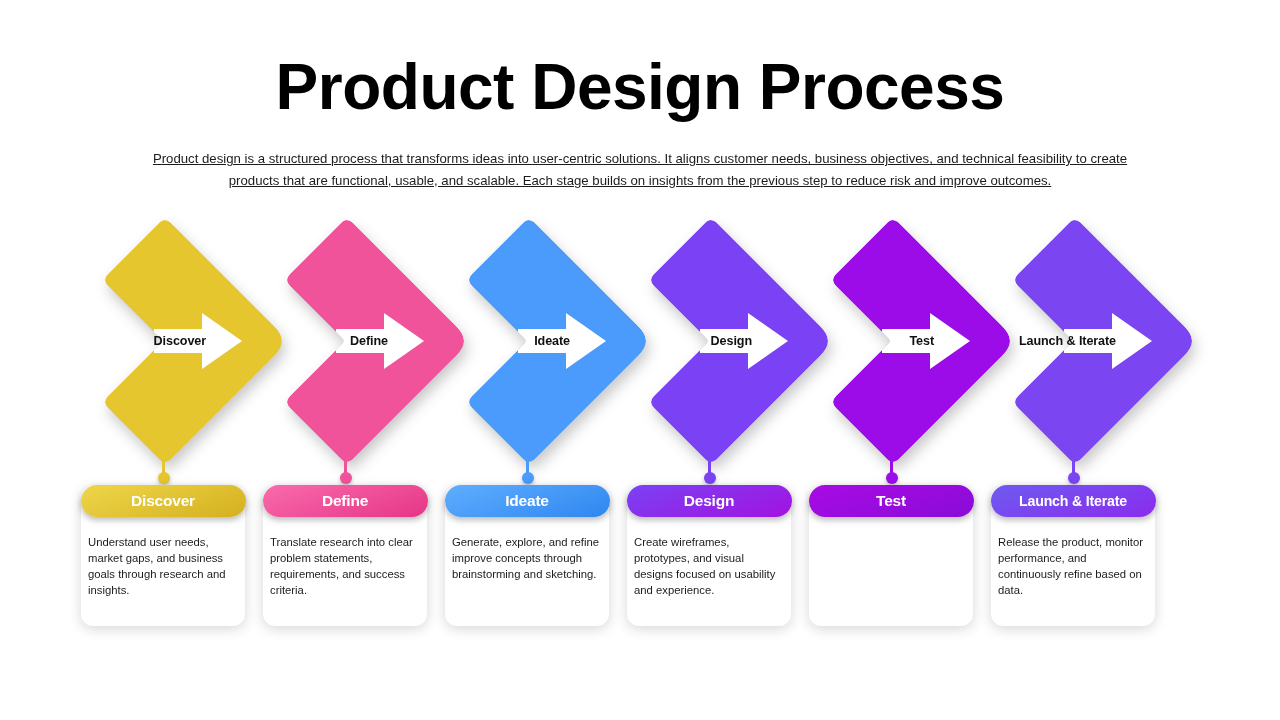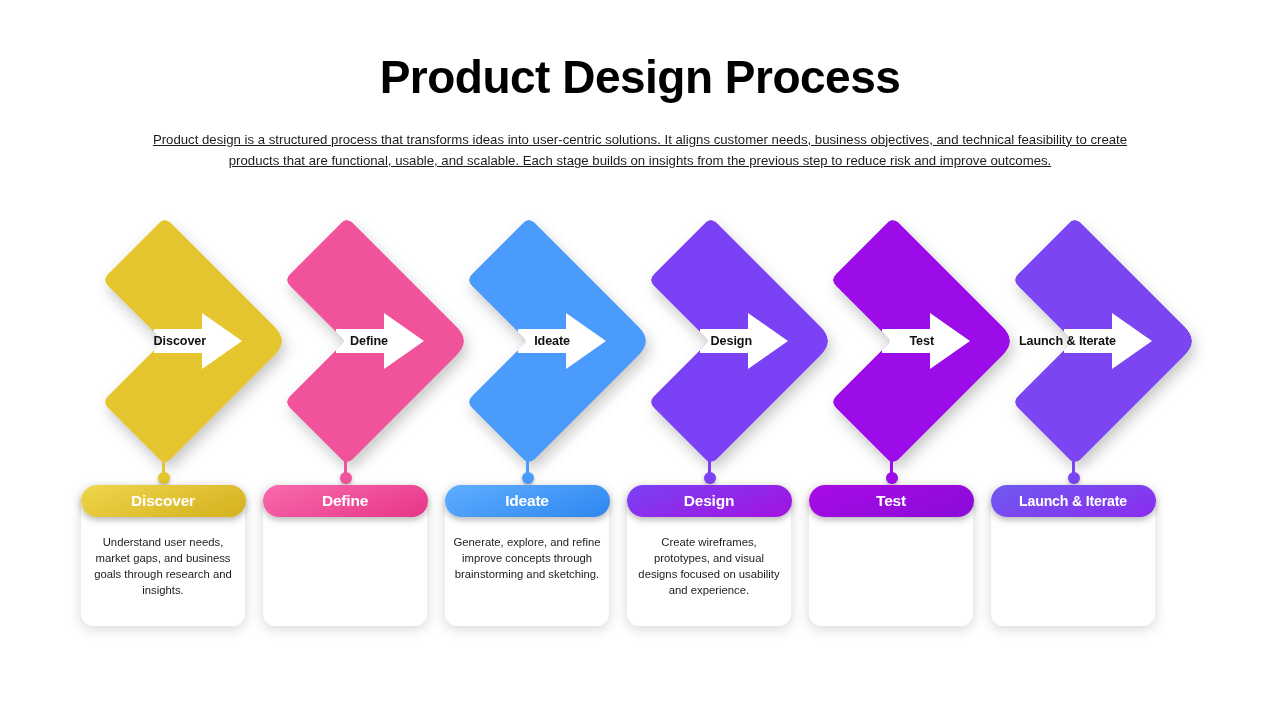--- a/index.html
+++ b/index.html
@@ -19,21 +19,21 @@
 
   
   .header {
     position: absolute;
     top: 52px;
     left: 0;
     width: 1280px;
     text-align: center;
   }
   .title {
-    font-size: 46px;
+    font-size: 64px;
     font-weight: 700;
     letter-spacing: -0.5px;
     color: #000000;
     line-height: 1.1;
   }
   .subtitle {
     margin: 26px auto 0 auto;
     width: 1010px;
     font-size: 13.2px;
     line-height: 1.62;
@@ -139,21 +139,21 @@
     color: #ffffff;
     letter-spacing: -0.2px;
     white-space: nowrap;
   }
   .badge-text.small { font-size: 14.2px; }
   .card-desc {
     position: absolute;
     top: 48px;
     left: 7px;
     width: 150px;
-    text-align: center;
+    text-align: left;
     font-size: 11.3px;
     line-height: 1.43;
     color: #1b1b1b;
   }
 </style>
 </head>
 <body>
 
 <div class="page">
 
@@ -289,20 +289,21 @@
       <div class="card" style="left: 81px;">
         <div class="badge" style="background: linear-gradient(160deg, rgb(239, 214, 75) 0%, rgb(212, 176, 30) 100%);">
           <div class="badge-text">Discover</div>
         </div>
         <div class="card-desc">Understand user needs, market gaps, and business goals through research and insights.</div>
       </div>
       <div class="card" style="left: 263px;">
         <div class="badge" style="background: linear-gradient(160deg, rgb(249, 107, 172) 0%, rgb(230, 53, 135) 100%);">
           <div class="badge-text">Define</div>
         </div>
+        <div class="card-desc">Translate research into clear problem statements, requirements, and success criteria.</div>
       </div>
       <div class="card" style="left: 445px;">
         <div class="badge" style="background: linear-gradient(160deg, rgb(95, 174, 255) 0%, rgb(46, 134, 240) 100%);">
           <div class="badge-text">Ideate</div>
         </div>
         <div class="card-desc">Generate, explore, and refine improve concepts through brainstorming and sketching.</div>
       </div>
       <div class="card" style="left: 627px;">
         <div class="badge" style="background: linear-gradient(160deg, rgb(122, 66, 244) 0%, rgb(163, 18, 224) 100%);">
           <div class="badge-text">Design</div>
@@ -311,16 +312,17 @@
       </div>
       <div class="card" style="left: 809px;">
         <div class="badge" style="background: linear-gradient(160deg, rgb(168, 11, 228) 0%, rgb(138, 11, 216) 100%);">
           <div class="badge-text">Test</div>
         </div>
       </div>
       <div class="card" style="left: 991px;">
         <div class="badge" style="background: linear-gradient(160deg, rgb(110, 91, 240) 0%, rgb(139, 43, 238) 100%);">
           <div class="badge-text small">Launch &amp; Iterate</div>
         </div>
+        <div class="card-desc">Release the product, monitor performance, and continuously refine based on data.</div>
       </div>
     </div>
 
 </div>
 
 </body></html>

